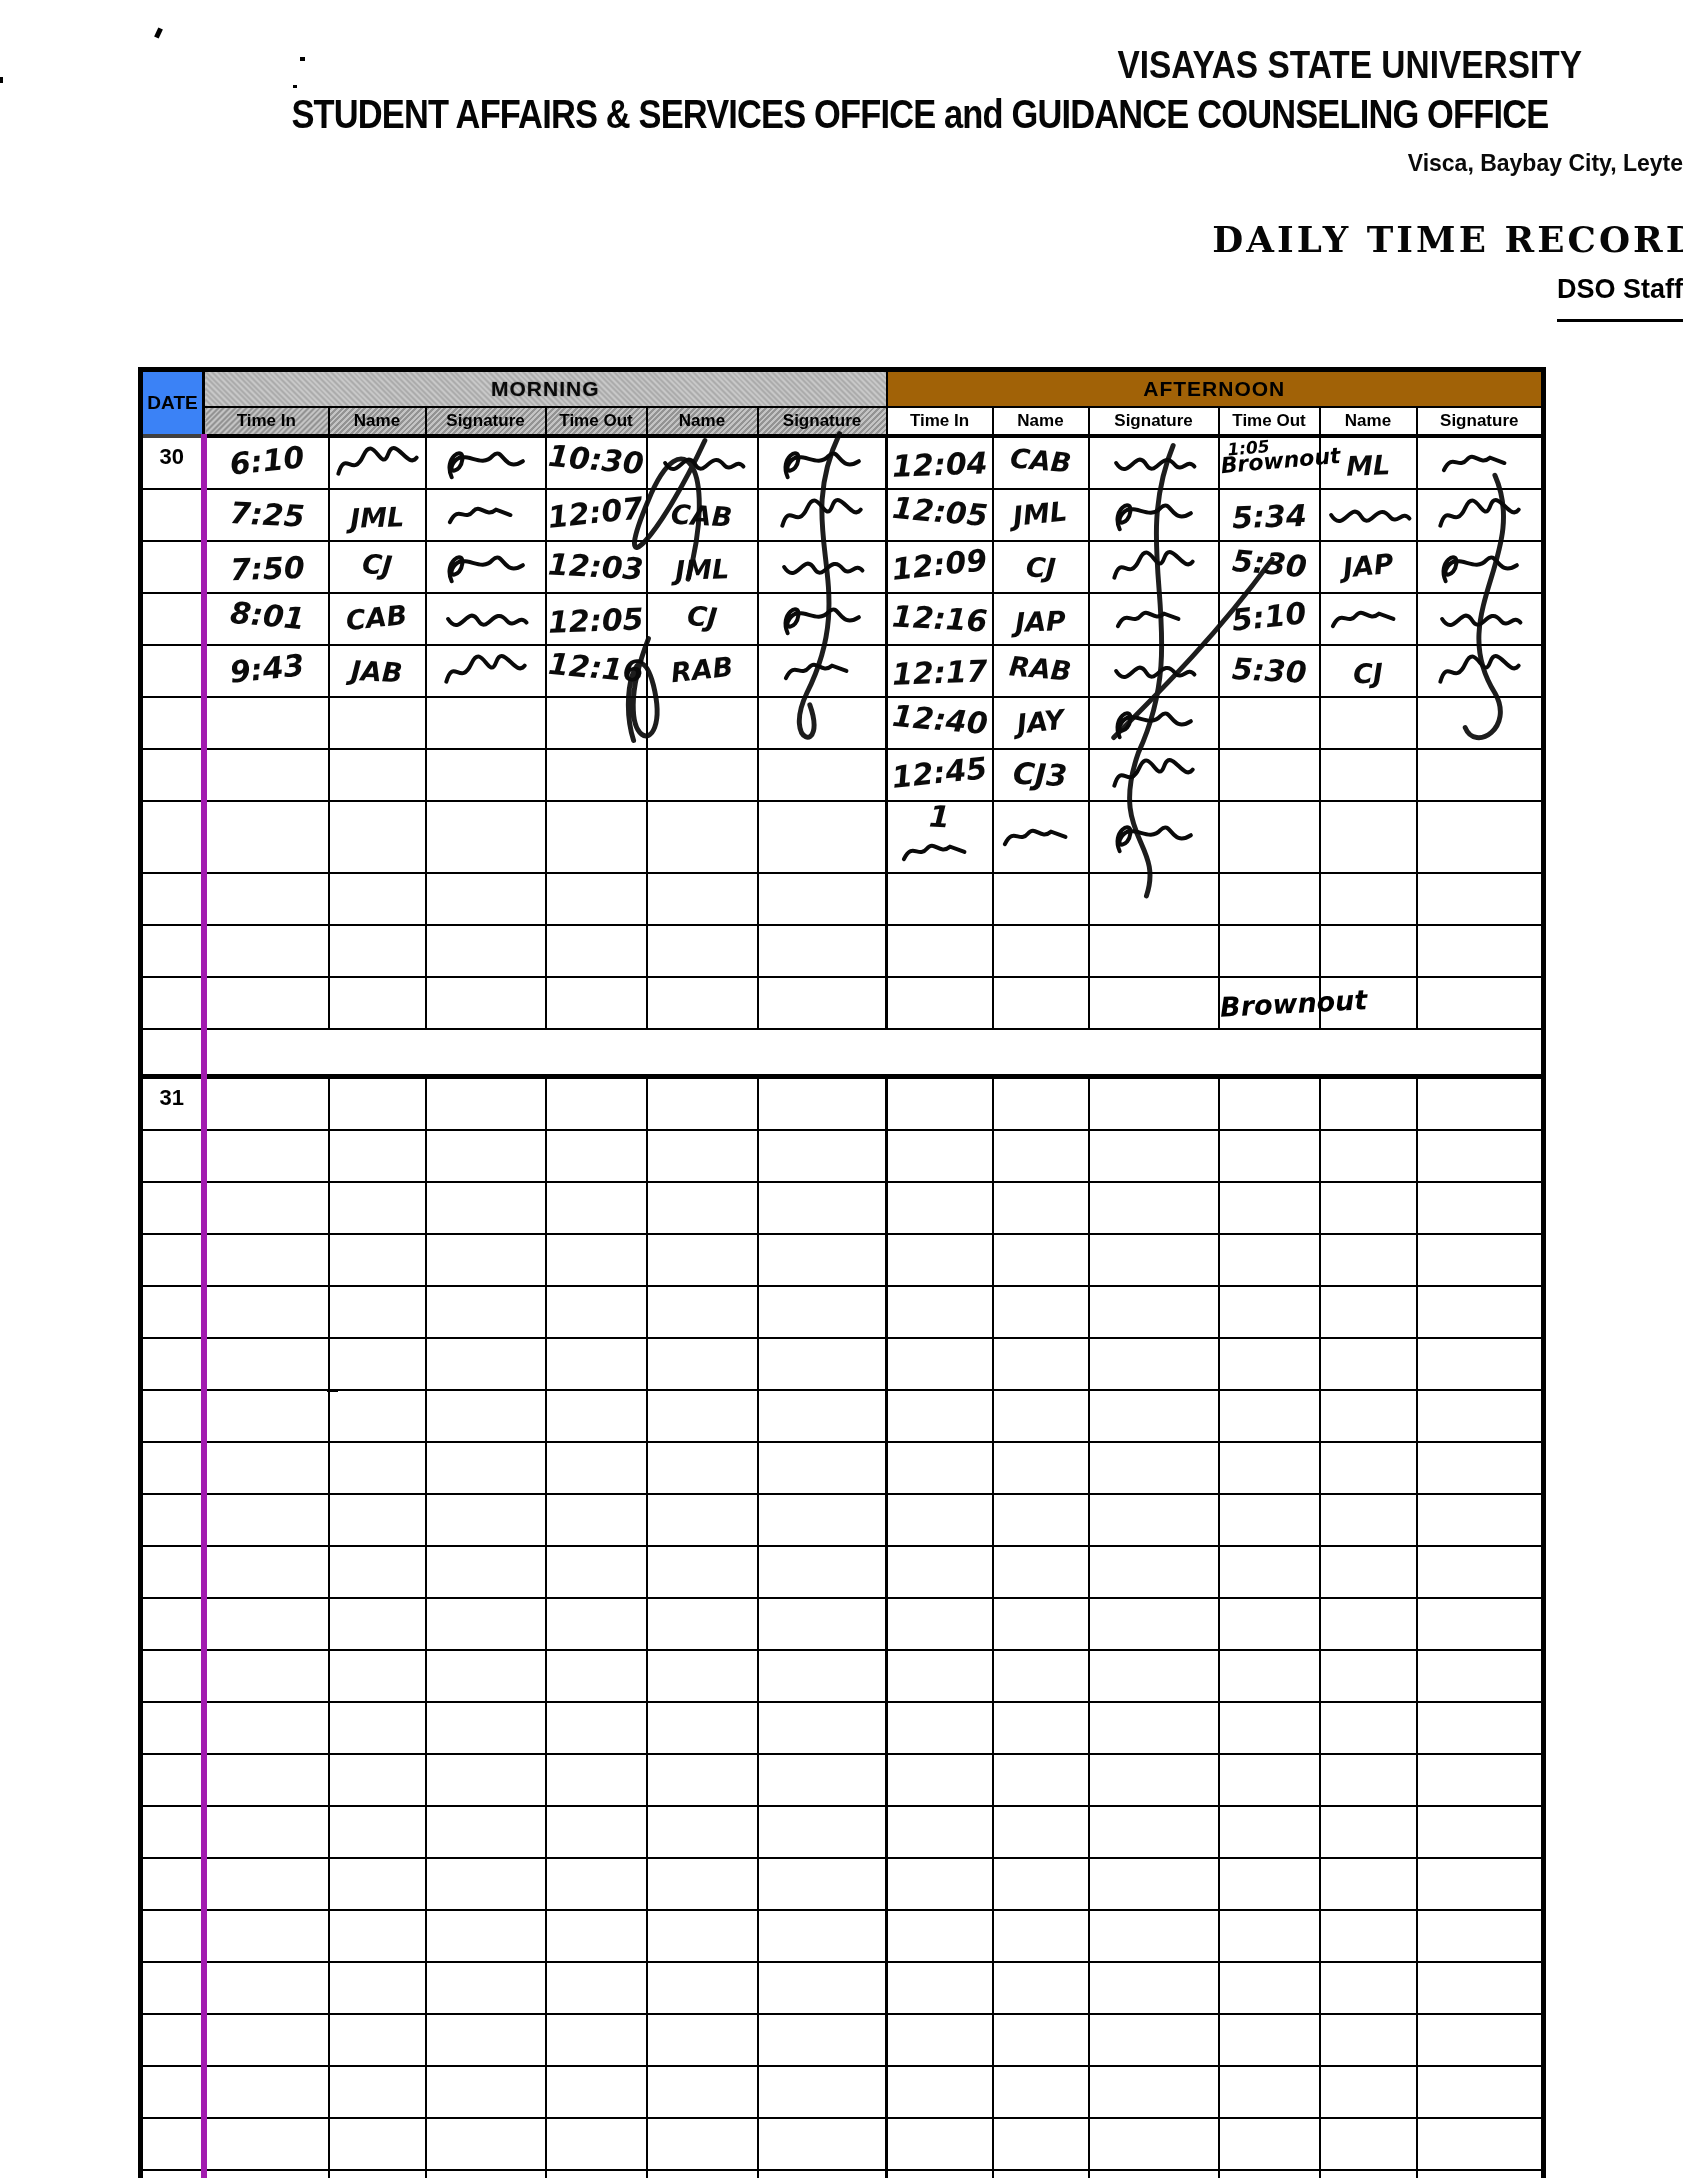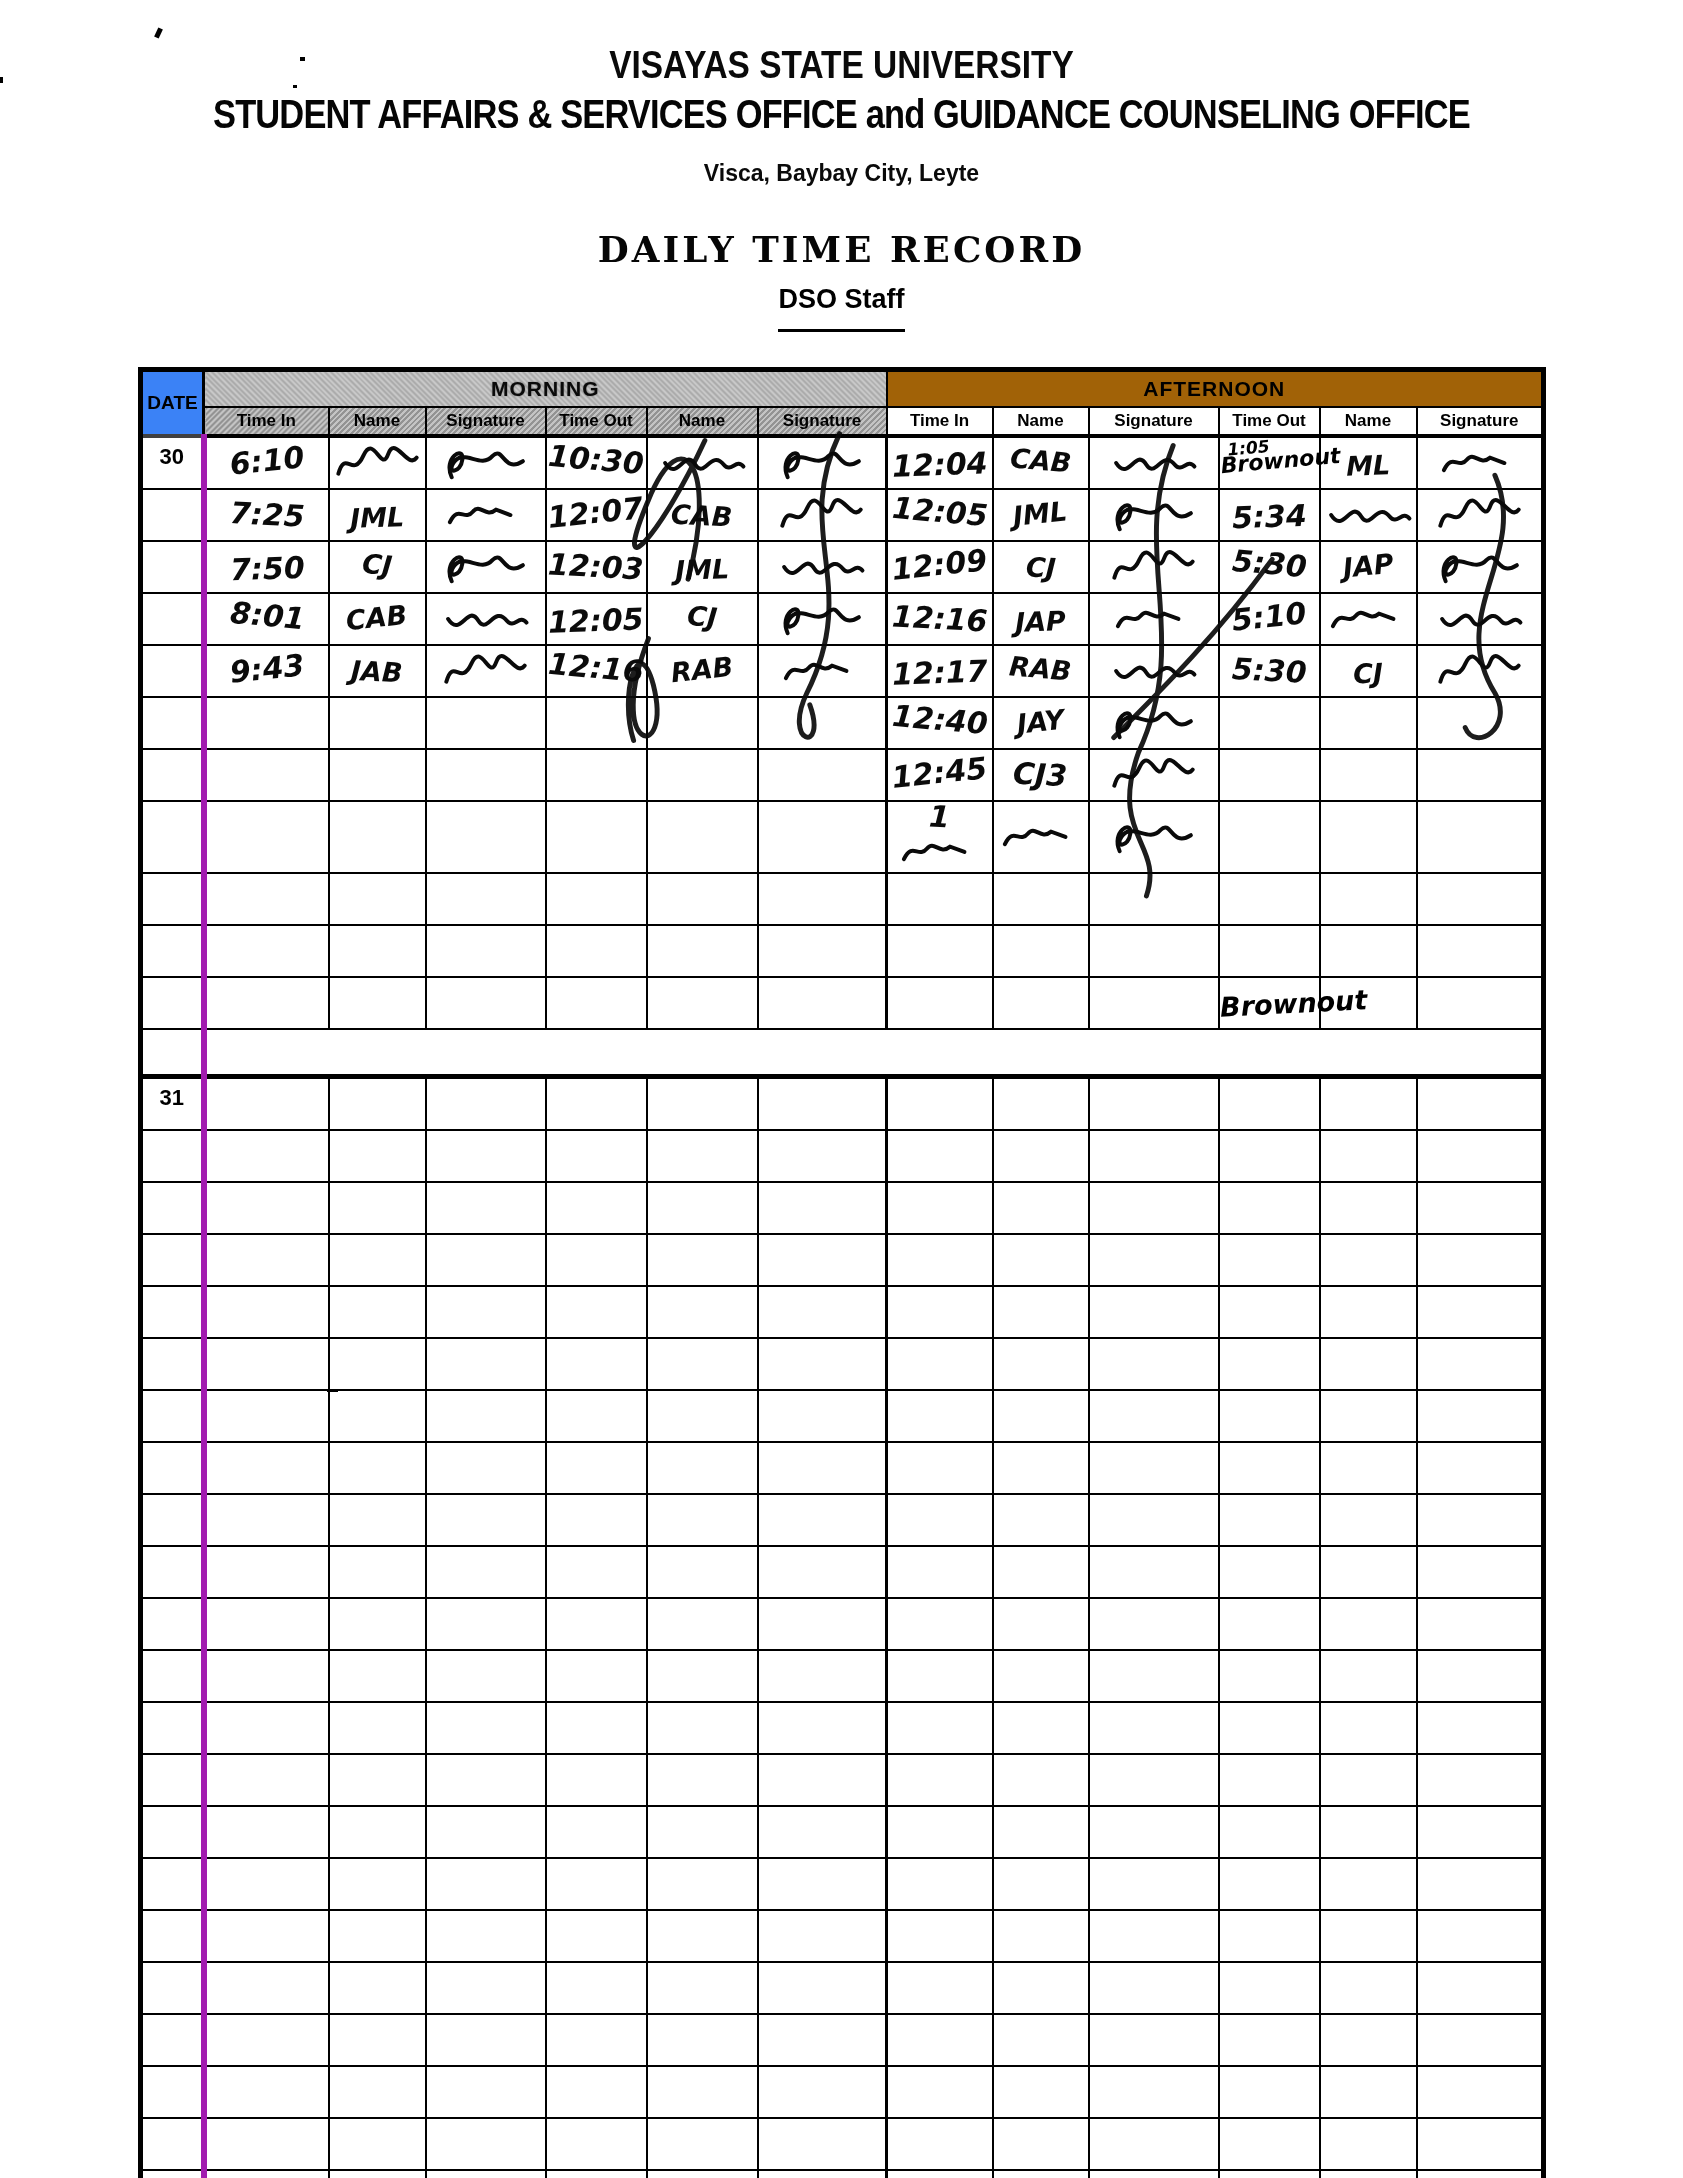--- a/index.html
+++ b/index.html
@@ -1,26 +1,26 @@
 <!DOCTYPE html>
 <html><head>
 <meta charset="utf-8">
 <style>
   html,body{margin:0;padding:0;}
   body{
     width:1683px;height:2178px;background:#ffffff;color:#000;
     font-family:"Liberation Sans",sans-serif;position:relative;overflow:hidden;
   }
   
-  .doc-header{position:absolute;top:0;left:0;width:1683px;text-align:center;}
+  .doc-header{position:absolute;top:0;left:0;width:1683px;text-align:right;}
   .h-univ{margin-top:44px;font-weight:700;font-size:38px;letter-spacing:0px;
     transform:scaleX(.88);transform-origin:center;color:#0a0a0a;}
   .h-office{margin-top:4px;font-weight:700;font-size:41px;letter-spacing:-1px;
     transform:scaleX(.84);transform-origin:center;color:#050505;}
-  .h-addr{margin-top:22px;font-weight:700;font-size:23px;color:#0a0a0a;}
+  .h-addr{margin-top:12px;font-weight:700;font-size:23px;color:#0a0a0a;}
   .h-title{margin-top:42px;font-family:"DejaVu Serif",serif;font-weight:700;
     font-size:35px;letter-spacing:3px;color:#060606;transform:scaleX(1.02);}
   .h-month{margin-top:16px;font-weight:700;font-size:29px;}
   .h-month .u{display:inline-block;border-bottom:3px solid #000;padding-bottom:3px;}
   .h-month .date-part{border-bottom:3px solid #000;padding-bottom:1px;}
   .h-staff{margin-top:14px;font-weight:700;font-size:27px;}
   .h-staff span{display:inline-block;border-bottom:3px solid #000;padding-bottom:14px;}
   
   .tbl-wrap{position:absolute;left:138px;top:367px;}
   table{border-collapse:collapse;table-layout:fixed;width:1402px;background:#fff;}

